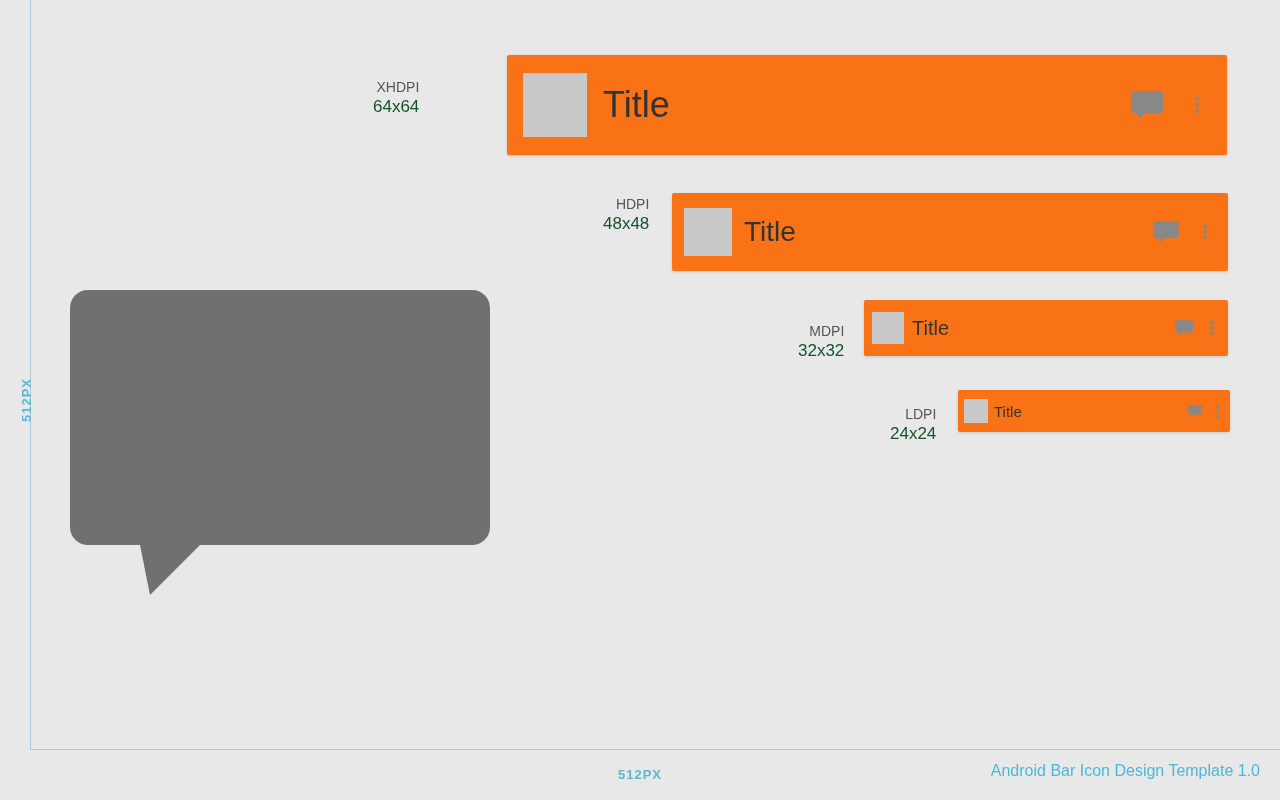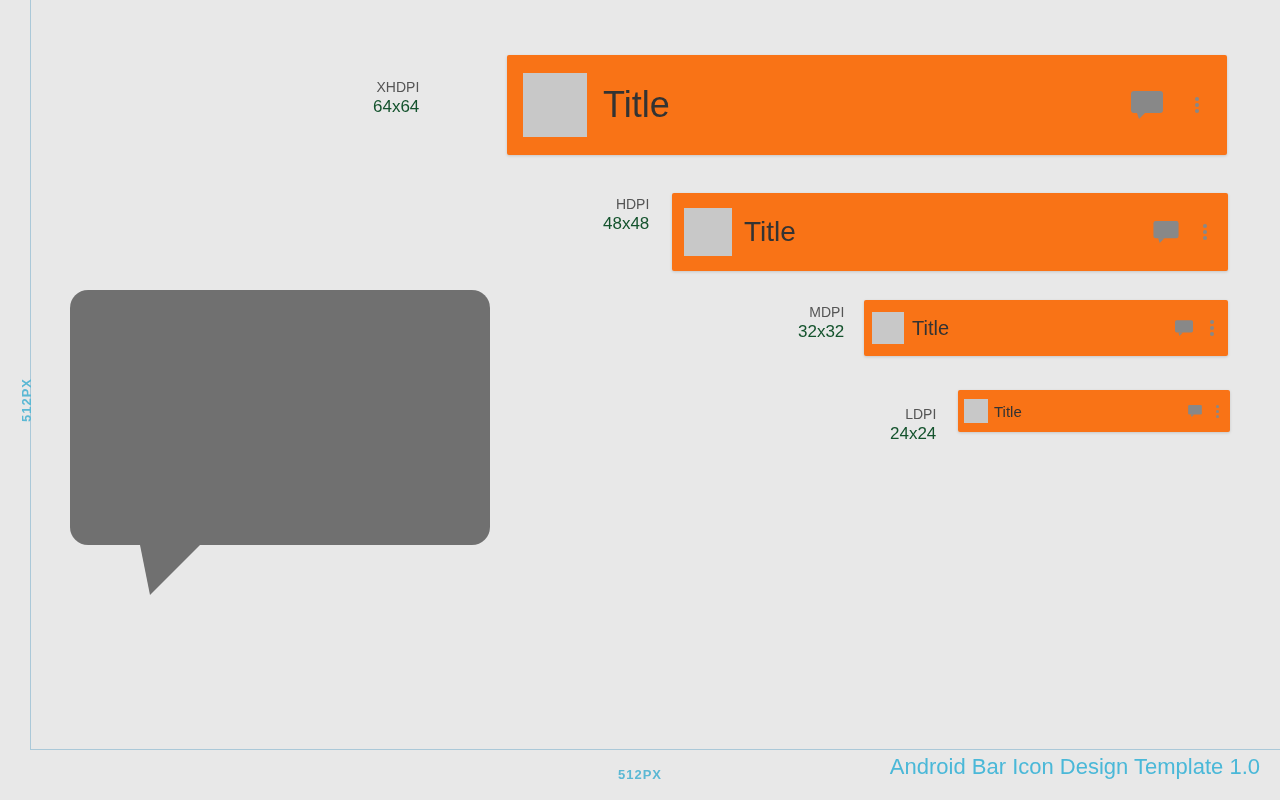--- a/index.html
+++ b/index.html
@@ -227,21 +227,21 @@
     }
 
     
     .credits {
       position: absolute;
       bottom: 20px;
       right: 20px;
       text-align: right;
     }
     .credits .title-line {
-      font-size: 22px;
+      font-size: 16px;
       color: #4ab8d8;
       font-weight: normal;
     }
     .credits .author-line {
       font-size: 16px;
       color: #555;
     }
 
     
     .dots-overflow {
@@ -320,21 +320,21 @@
   </div>
   <div class="overflow-icon">
     <div class="dots-overflow">
       <div class="dot"></div>
       <div class="dot"></div>
       <div class="dot"></div>
     </div>
   </div>
 </div>
 
-<div class="dpi-label" style="left:790px; top:303px;">
+<div class="dpi-label" style="left:790px; top:322px;">
   <div class="dpi-name">MDPI</div>
   <div class="dpi-size">32x32</div>
 </div>
 
 <div class="action-bar bar-mdpi">
   <div class="app-icon-placeholder"></div>
   <div class="bar-title">Title</div>
   <div class="action-icon">
     <svg width="18" height="16" viewBox="0 0 32 28" fill="#888" xmlns="http://www.w3.org/2000/svg">
       <rect x="0" y="0" width="32" height="22" rx="3" ry="3"></rect>

